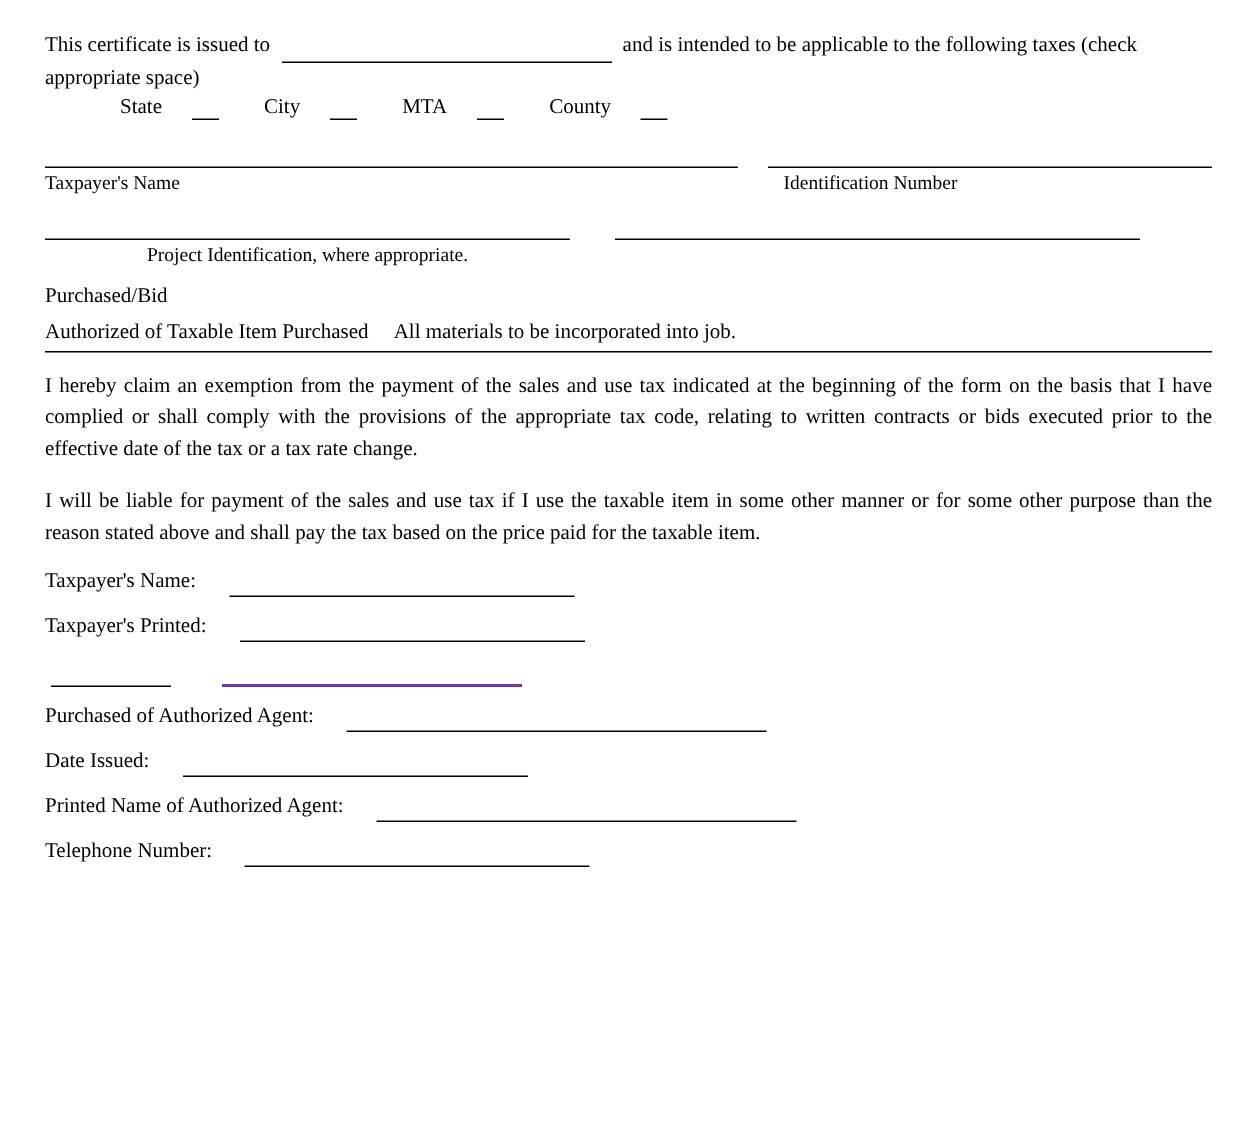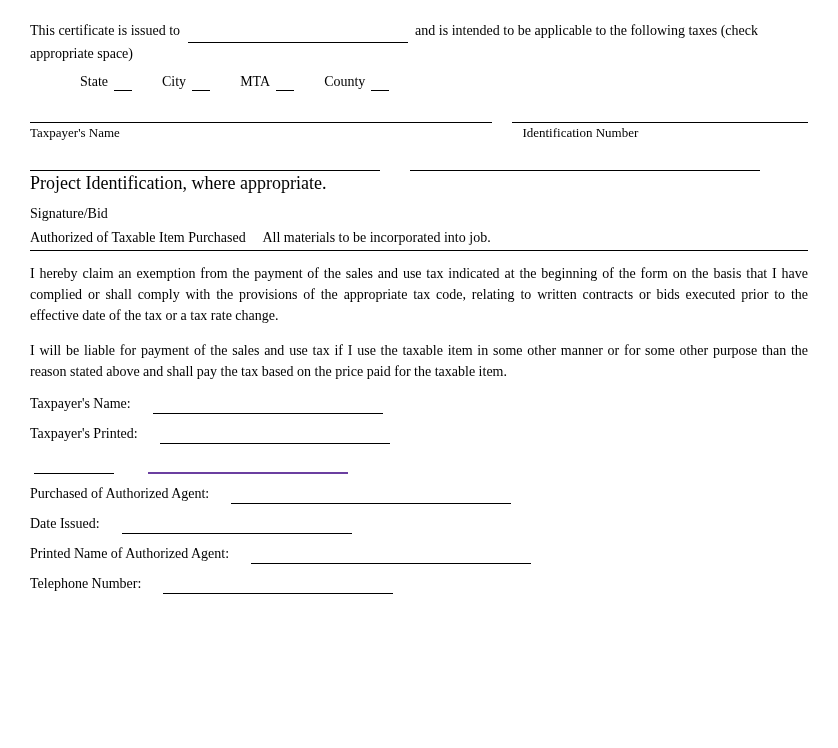--- a/index.html
+++ b/index.html
@@ -13,35 +13,34 @@
       font-family: Times New Roman, serif;
       font-size: 14px;
       color: #000;
       padding: 20px 30px;
       width: 838px;
       min-height: 748px;
     }
 
     .intro-text {
       line-height: 1.5;
-      margin-bottom: 10px;
     }
 
     .tax-checkboxes {
       display: flex;
       gap: 30px;
       margin-left: 50px;
       margin-bottom: 12px;
       align-items: center;
     }
 
     .tax-item {
       display: flex;
       align-items: center;
-      gap: 4px;
+      gap: 18px;
     }
 
     .underline-short {
       display: inline-block;
       width: 18px;
       border-bottom: 1px solid #000;
       vertical-align: middle;
       margin-left: 2px;
     }
 
@@ -87,22 +86,23 @@
       border-bottom: 1px solid #000;
     }
 
     .field-half-label-row {
       display: flex;
       margin-bottom: 12px;
     }
 
     .half-label-left {
       flex: 0 0 45%;
-      font-size: 18px;
+      font-size: 13px;
       margin-right: 30px;
+      text-align: center;
     }
 
     .half-label-right {
       flex: 0 0 45%;
       font-size: 13px;
       padding-left: 10px;
     }
 
     .contract-section {
       margin-bottom: 8px;
@@ -249,21 +249,21 @@
 
 <div class="field-half-row">
   <div class="field-half">&nbsp;</div>
   <div class="field-half-right">&nbsp;</div>
 </div>
 <div class="field-half-label-row">
   <div class="half-label-left">Project Identification, where appropriate.</div>
 </div>
 
 <div class="contract-section">
-  <span>Signature/Bid</span>
+  <span>Purchased/Bid</span>
 </div>
 
 <div class="description-row">
   <span>Authorized of Taxable Item Purchased</span>
   &nbsp;&nbsp;&nbsp;
   <span>All materials to be incorporated into job.</span>
 </div>
 
 <hr class="divider-line">
 

